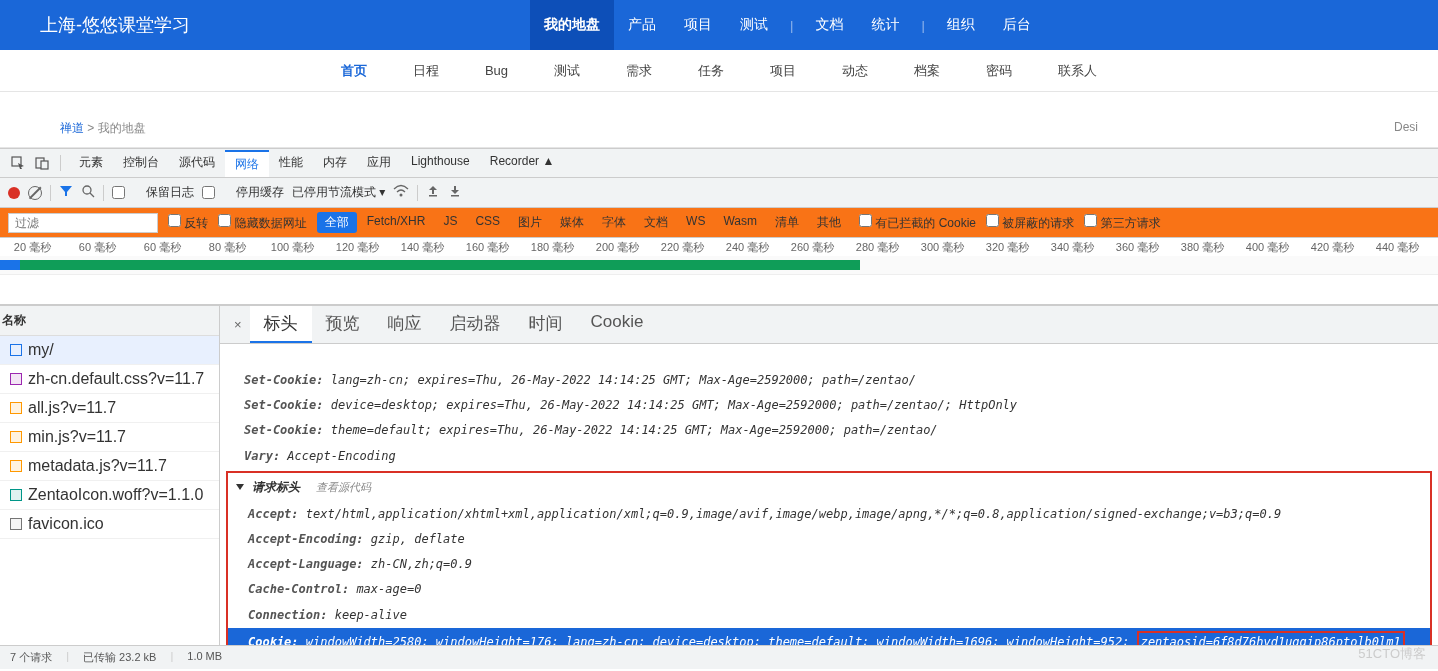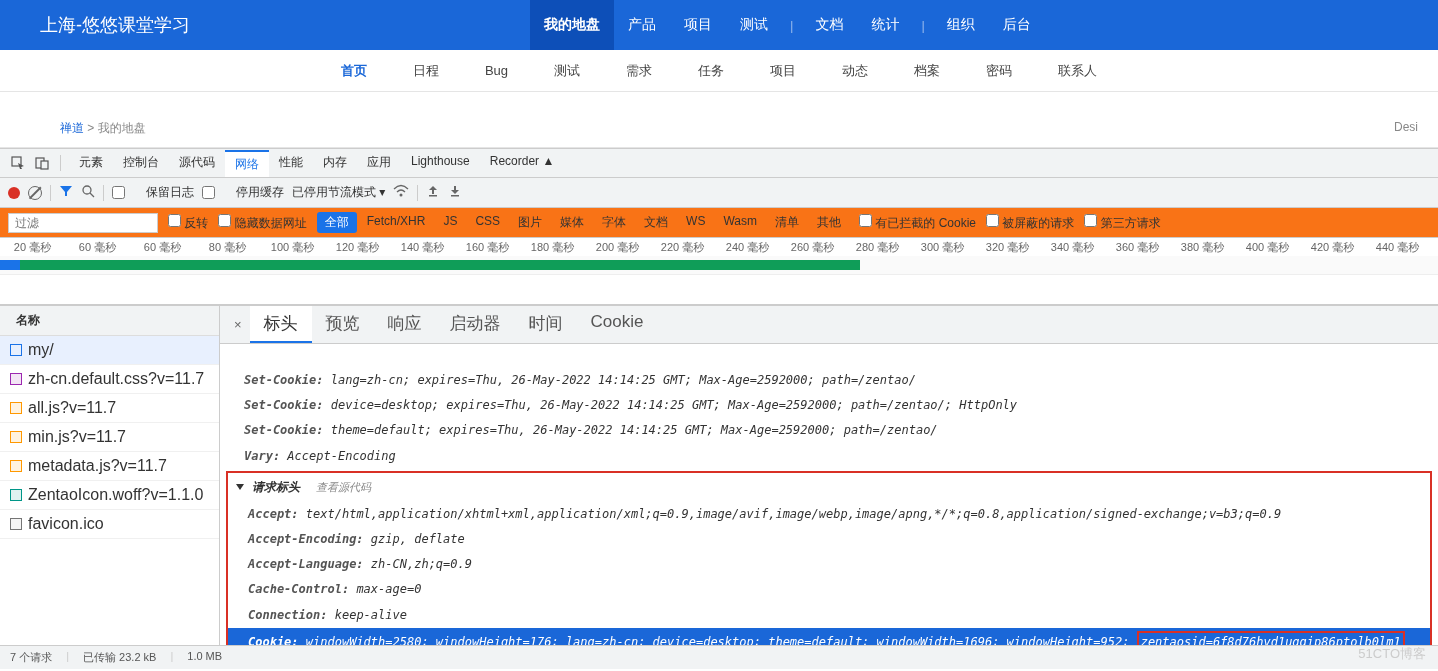--- a/index.html
+++ b/index.html
@@ -32,21 +32,21 @@
 .chip.active { background: #1a73e8; color: #fff; }
 .timeline { background: #fff; border-bottom: 1px solid #ccc; font-size: 11px; color: #666; }
 .timeline-ticks { display: flex; height: 18px; align-items: center; }
 .timeline-tick { width: 65px; text-align: center; flex-shrink: 0; }
 .timeline-bars { height: 18px; position: relative; background: #fafafa; }
 .timeline-overview { height: 30px; background: #fff; position: relative; border-top: 1px solid #eee; }
 .bar-blue { position: absolute; height: 10px; background: #1a73e8; top: 4px; }
 .bar-green { position: absolute; height: 10px; background: #0f9d58; top: 4px; }
 .main-split { display: flex; border-top: 1px solid #ccc; height: 340px; }
 .req-list { width: 220px; border-right: 1px solid #ccc; overflow-y: auto; }
-.req-list-header { background: #f1f3f4; padding: 6px 16px; font-size: 12px; font-weight: bold; border-bottom: 1px solid #ddd; }
+.req-list-header { background: #f1f3f4; padding: 6px 2px; font-size: 12px; font-weight: bold; border-bottom: 1px solid #ddd; }
 .req-item { padding: 5px 10px; font-size: 16px; cursor: pointer; display: flex; align-items: center; gap: 6px; border-bottom: 1px solid #f0f0f0; }
 .req-item.selected { background: #e8f0fe; }
 .req-icon { width: 12px; height: 12px; border: 1px solid; display: inline-block; flex-shrink: 0; }
 .req-icon.doc { border-color: #1a73e8; background: #e8f0fe; }
 .req-icon.css { border-color: #9c27b0; background: #f3e5f5; }
 .req-icon.js { border-color: #ff9800; background: #fff3e0; }
 .req-icon.font { border-color: #009688; background: #e0f2f1; }
 .req-icon.other { border-color: #757575; background: #f5f5f5; }
 .detail-pane { flex: 1; overflow-y: auto; position: relative; }
 .detail-tabs { display: flex; border-bottom: 1px solid #ccc; background: #f1f3f4; align-items: center; padding-left: 6px; }

